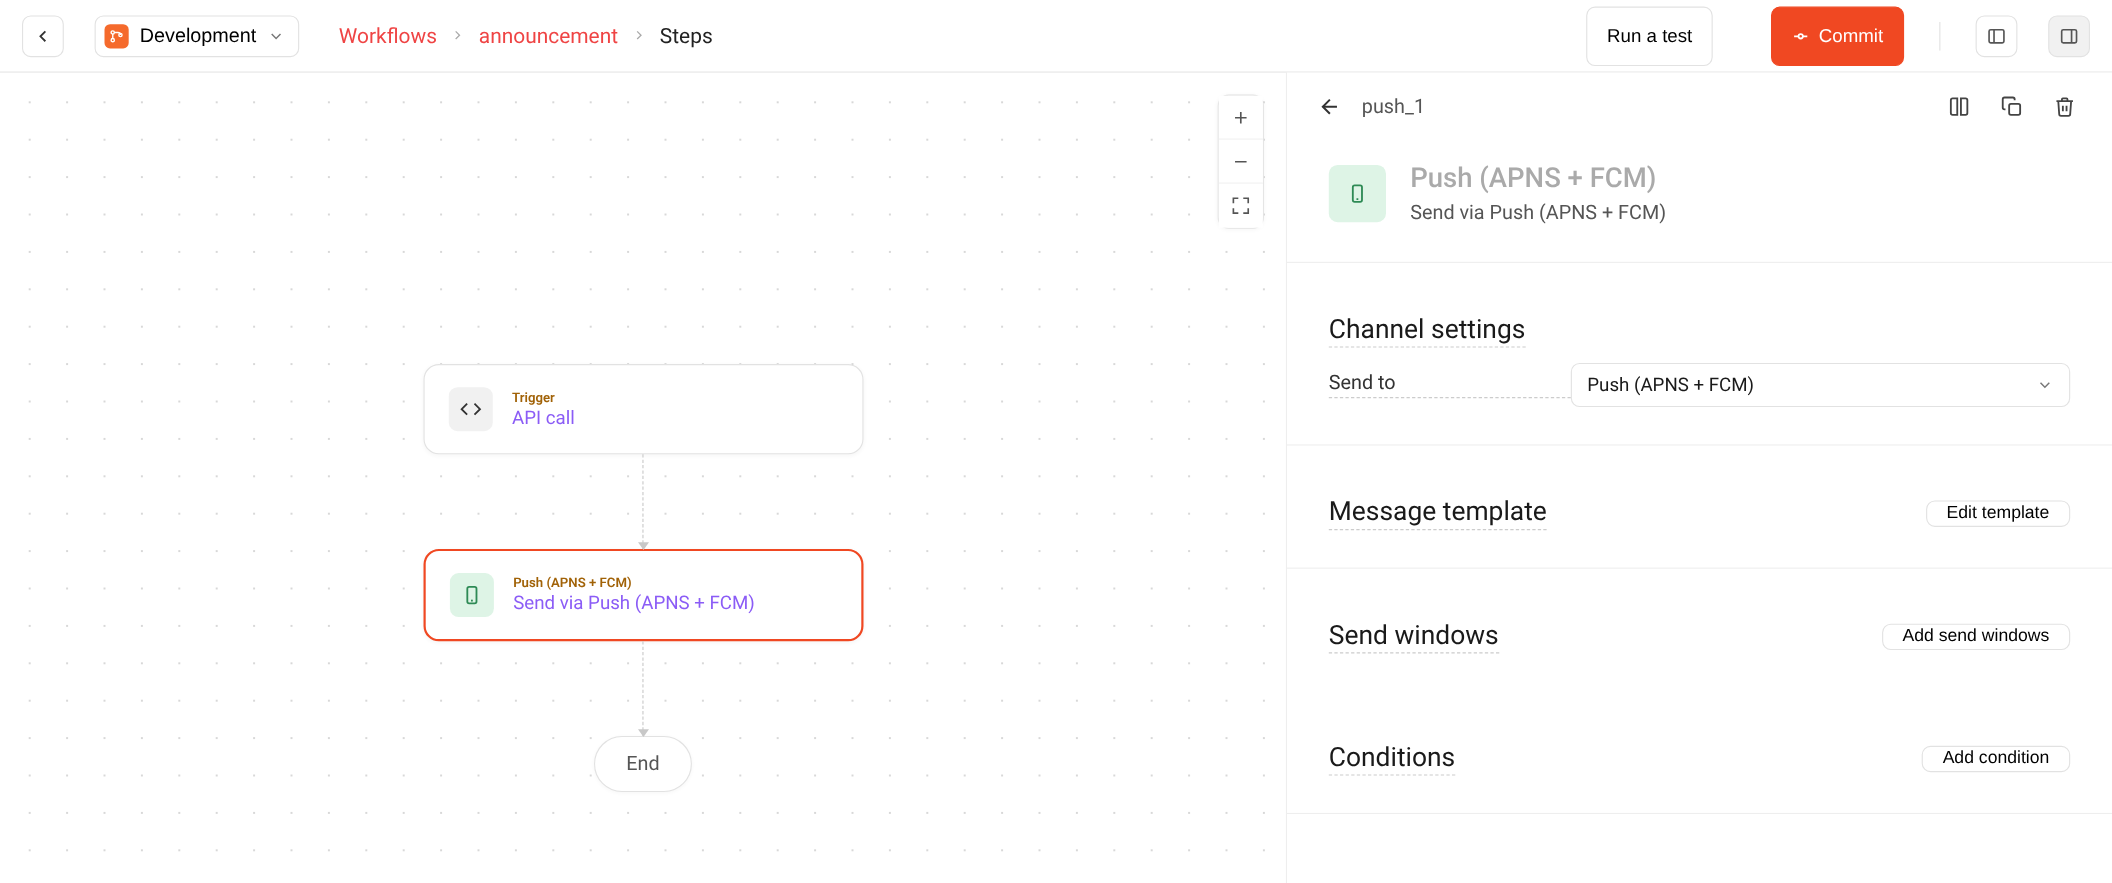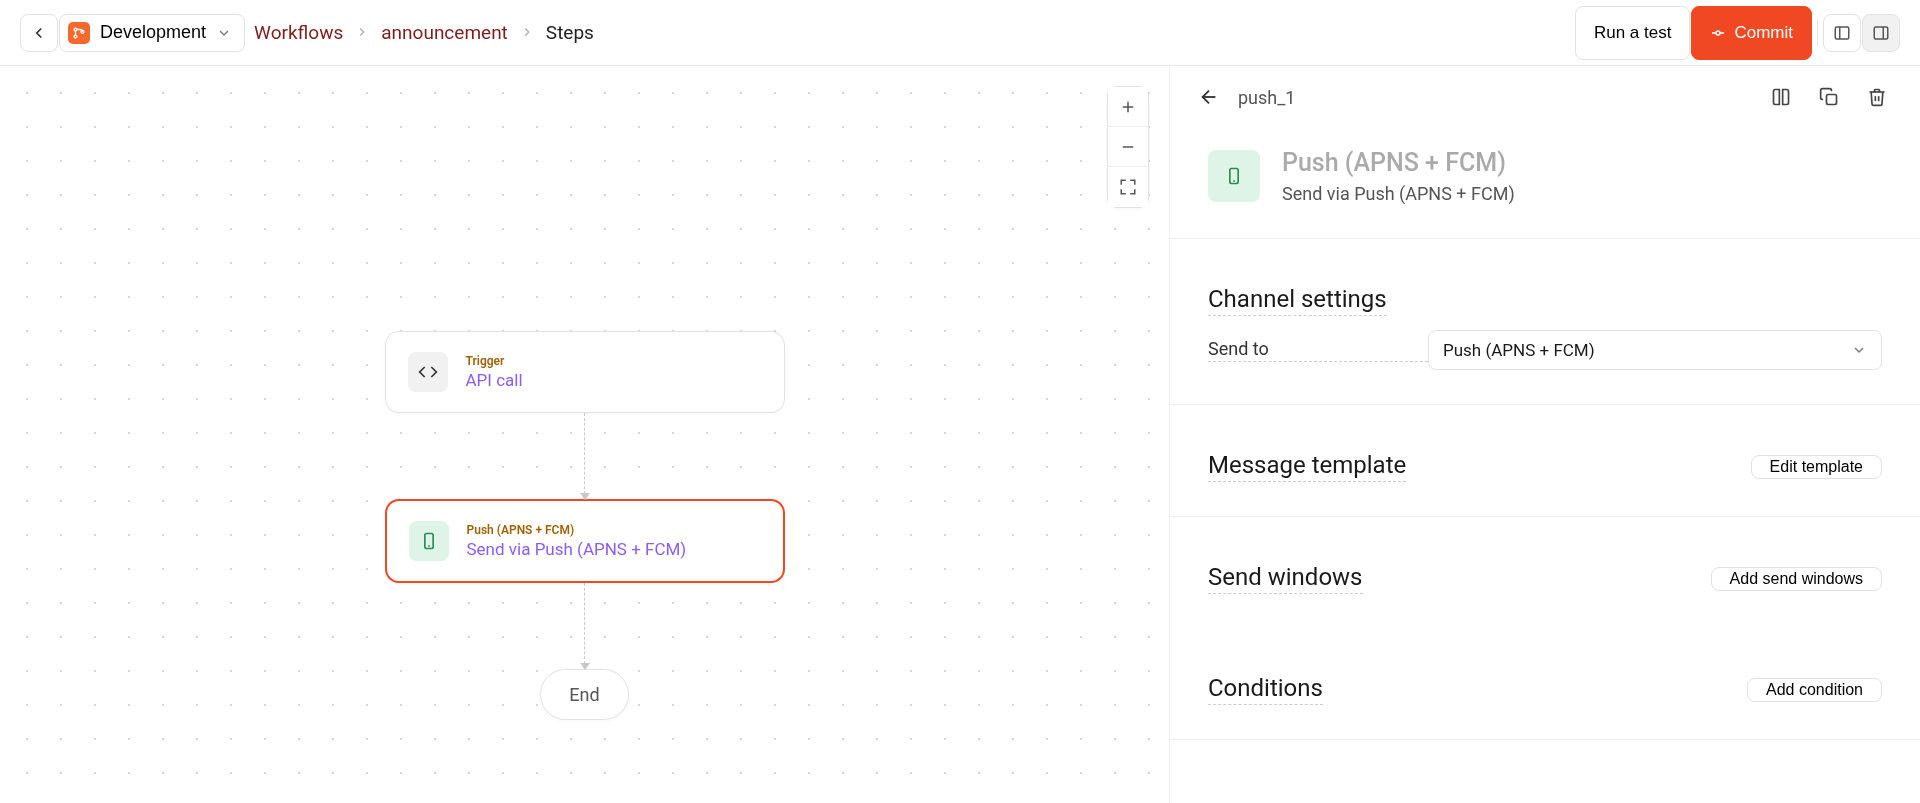--- a/index.html
+++ b/index.html
@@ -14,21 +14,21 @@
     display: flex;
     flex-direction: column;
   }
 
   
   .topbar {
     height: 66px;
     display: flex;
     align-items: center;
     padding: 0 20px;
-    gap: 1px;
+    gap: 28px;
     border-bottom: 1px solid #e5e5e5;
   }
   .icon-btn {
     width: 38px; height: 38px;
     border: 1px solid #e2e2e2;
     border-radius: 8px;
     background: #fff;
     display: inline-flex;
     align-items: center;
     justify-content: center;
@@ -57,21 +57,21 @@
     justify-content: center;
   }
   .breadcrumbs {
     display: inline-flex;
     align-items: center;
     gap: 12px;
     font-size: 19px;
     color: #555;
     margin-left: 8px;
   }
-  .breadcrumbs .crumb { color: #7f1d1d; cursor: pointer; }
+  .breadcrumbs .crumb { color: #ef4444; cursor: pointer; }
   .breadcrumbs .crumb.current { color: #222; }
   .chev-sep svg { width: 14px; height: 14px; color: #aaa; }
 
   .topbar-spacer { flex: 1; }
   .btn {
     height: 54px;
     padding: 0 18px;
     border-radius: 8px;
     border: 1px solid #e2e2e2;
     background: #fff;
@@ -79,20 +79,21 @@
     font-weight: 500;
     cursor: pointer;
     display: inline-flex;
     align-items: center;
     gap: 8px;
   }
   .btn.primary {
     background: #f04822;
     border-color: #f04822;
     color: #fff;
+    margin-left: 25px;
   }
   .btn.primary svg { color: #fff; }
   .topbar-divider {
     width: 1px; height: 26px; background: #e2e2e2; margin: 0 4px;
   }
   .icon-btn.active { background: #f1f1f1; }
 
   
   .main {
     flex: 1;

